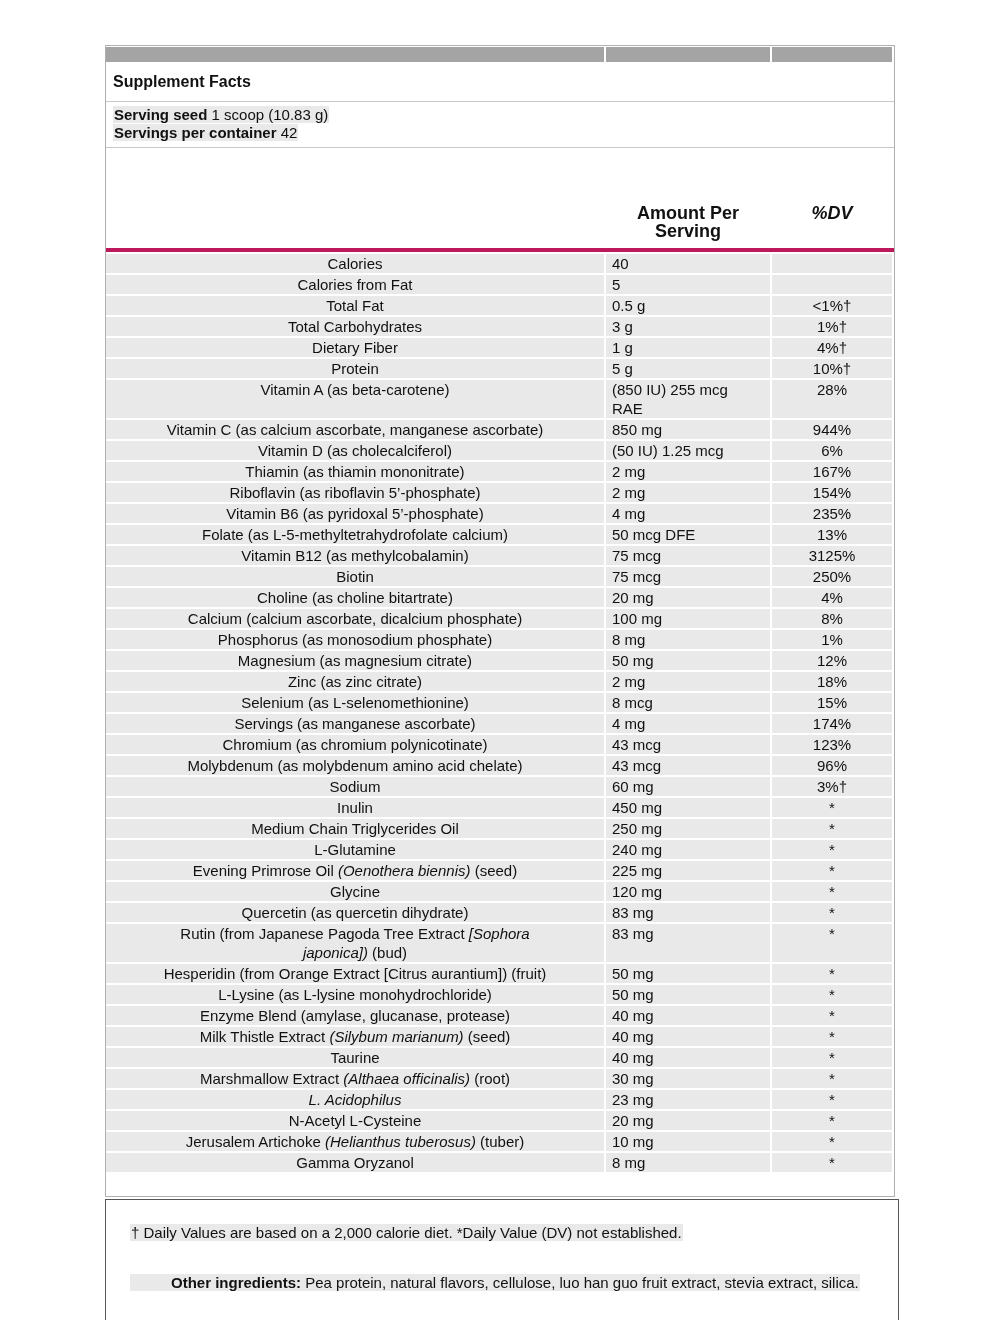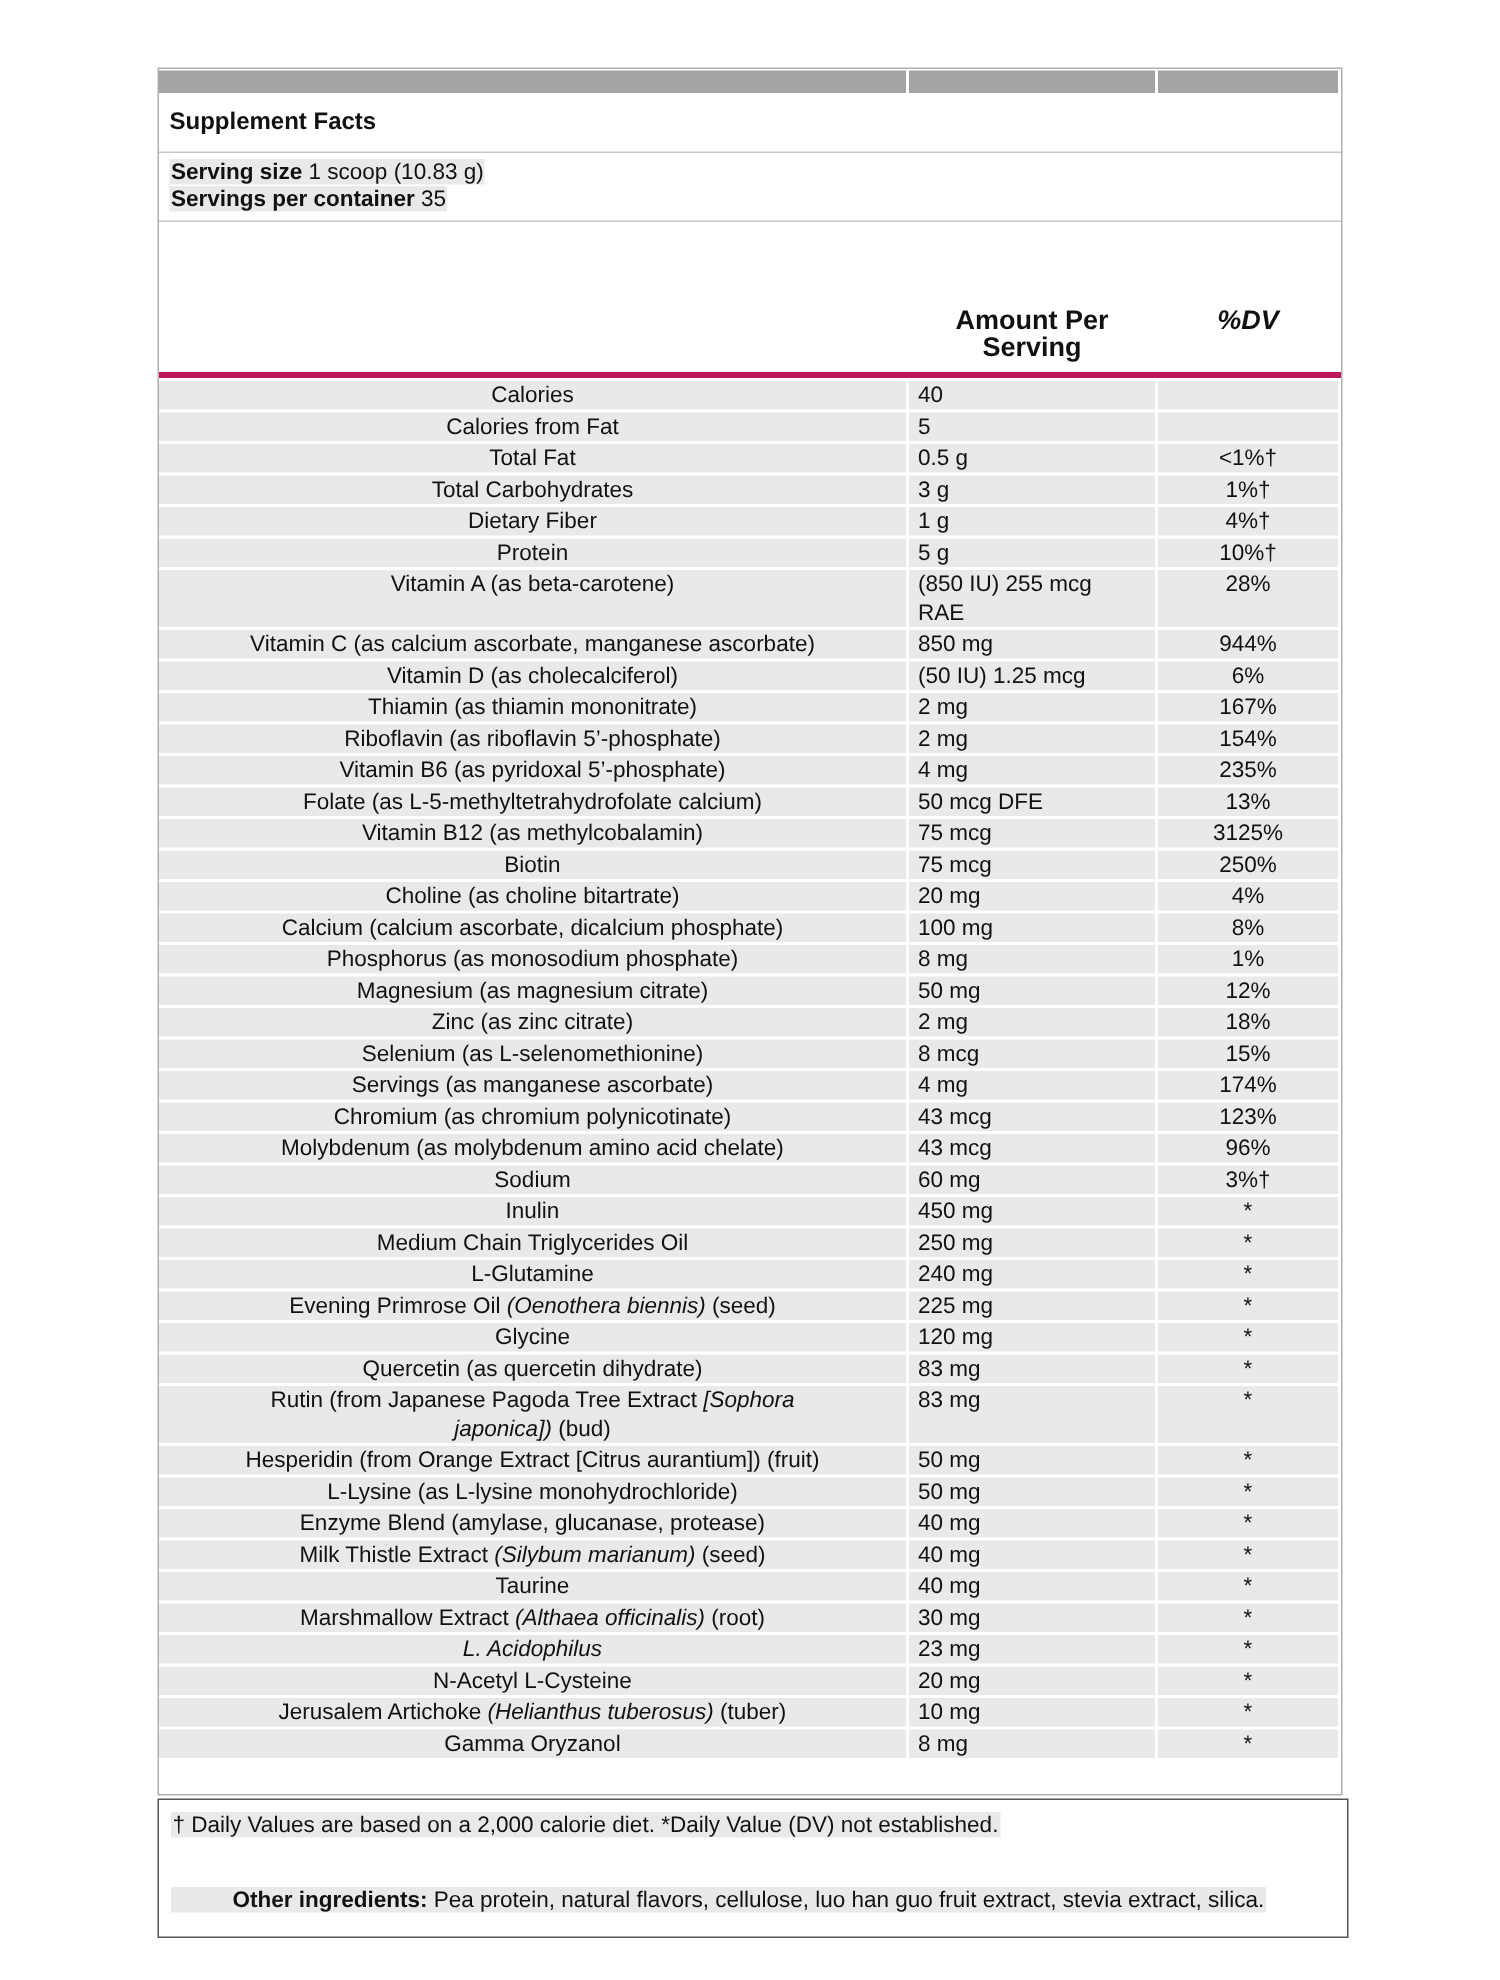--- a/index.html
+++ b/index.html
@@ -87,21 +87,21 @@
   
   .footer-box {
     margin-top: 2px;
     border: 1px solid #555555;
     box-sizing: border-box;
     padding: 7px 8px 15px 8px;
     font-size: 15px;
     line-height: 19px;
     background: #ffffff;
   }
-  .footer-box p { margin: 0; }
+  .footer-box p { margin: 16px; }
   .footer-box .other { margin-top: 31px; }
   .footer-box b { font-weight: bold; padding-left: 40px; }
 </style>
 </head>
 <body>
 
 <div class="wrap">
 
   <div class="facts">
 
@@ -109,22 +109,22 @@
       <div class="bar"></div>
       <div class="bar"></div>
       <div class="bar"></div>
     </div>
 
     <div class="title-row">
       <span>Supplement Facts</span>
     </div>
 
     <div class="serving-block">
-      <span class="serving-line"><span class="hl"><b>Serving size</b><span> 1 scoop (10.83 g)</span></span></span>
-      <span class="serving-line"><span class="hl"><b>Servings per container</b><span> 35</span></span></span>
+      <span class="serving-line"><span class="hl"><b>Serving seed</b><span> 1 scoop (10.83 g)</span></span></span>
+      <span class="serving-line"><span class="hl"><b>Servings per container</b><span> 42</span></span></span>
     </div>
 
     <div class="col-head grid3">
       <div></div>
       <div class="amount-h">Amount Per Serving</div>
       <div class="dv-h">%DV</div>
     </div>
 
     <div id="rows">
         <div class="row grid3">

